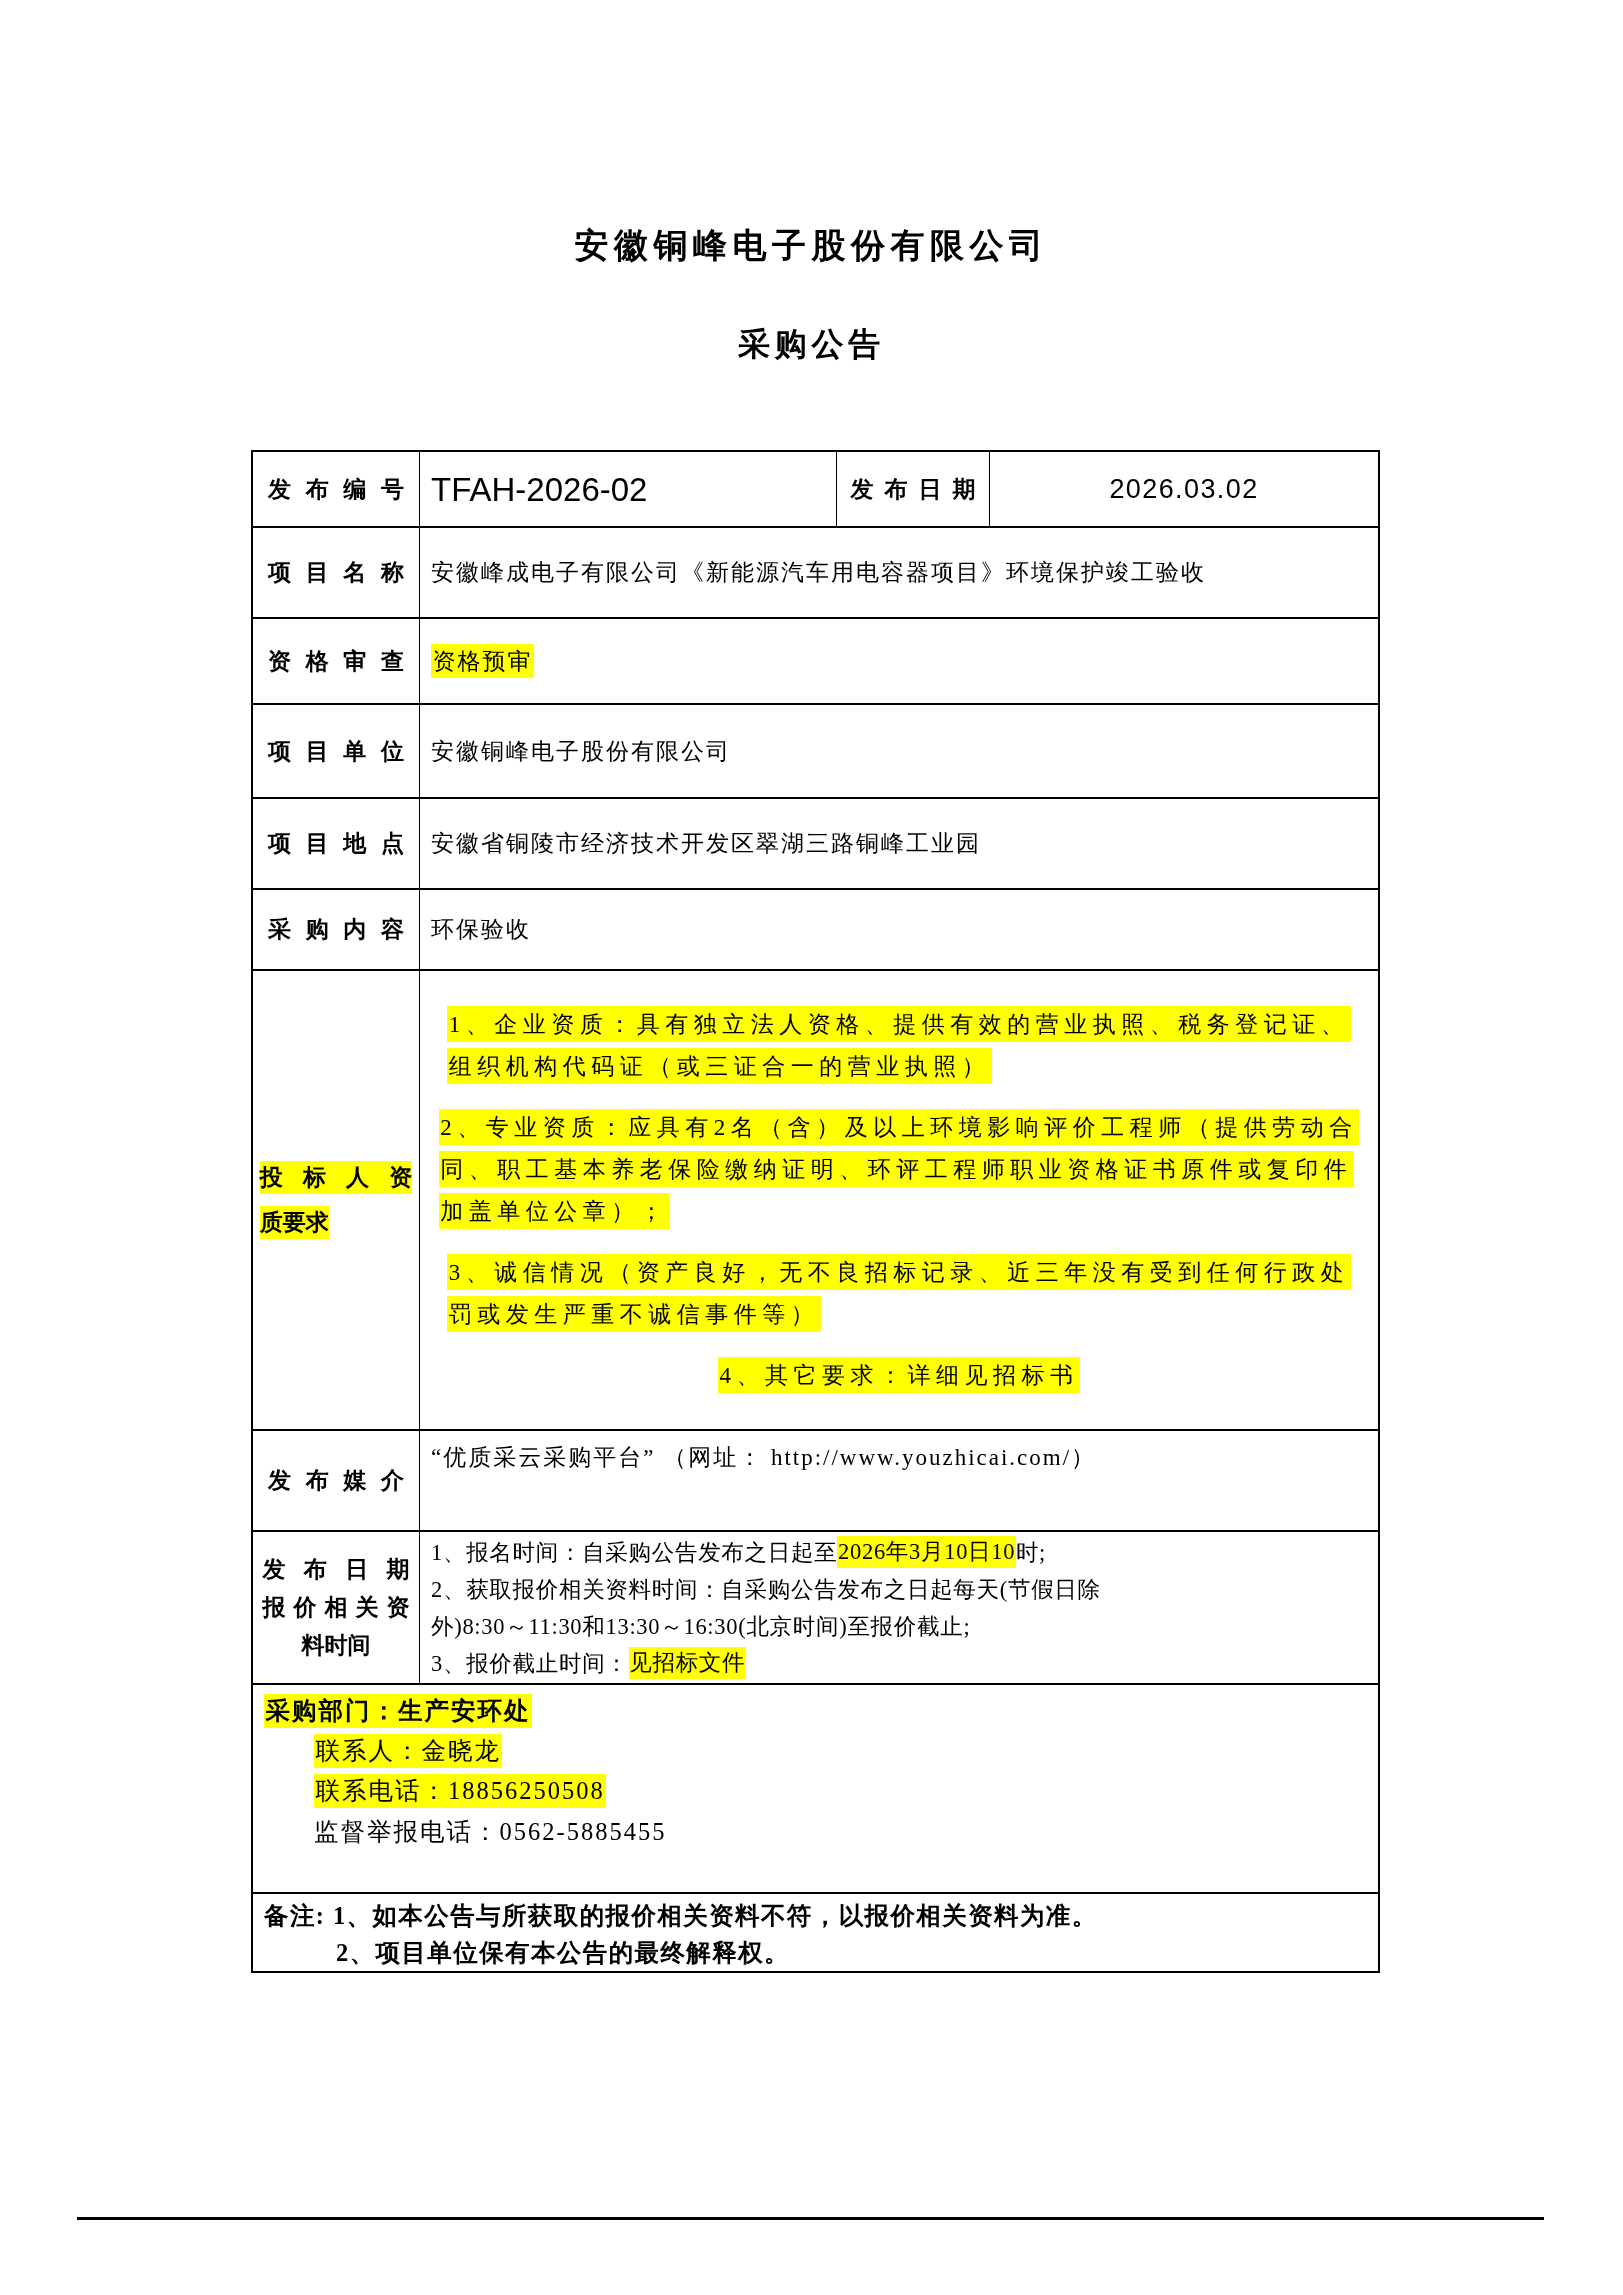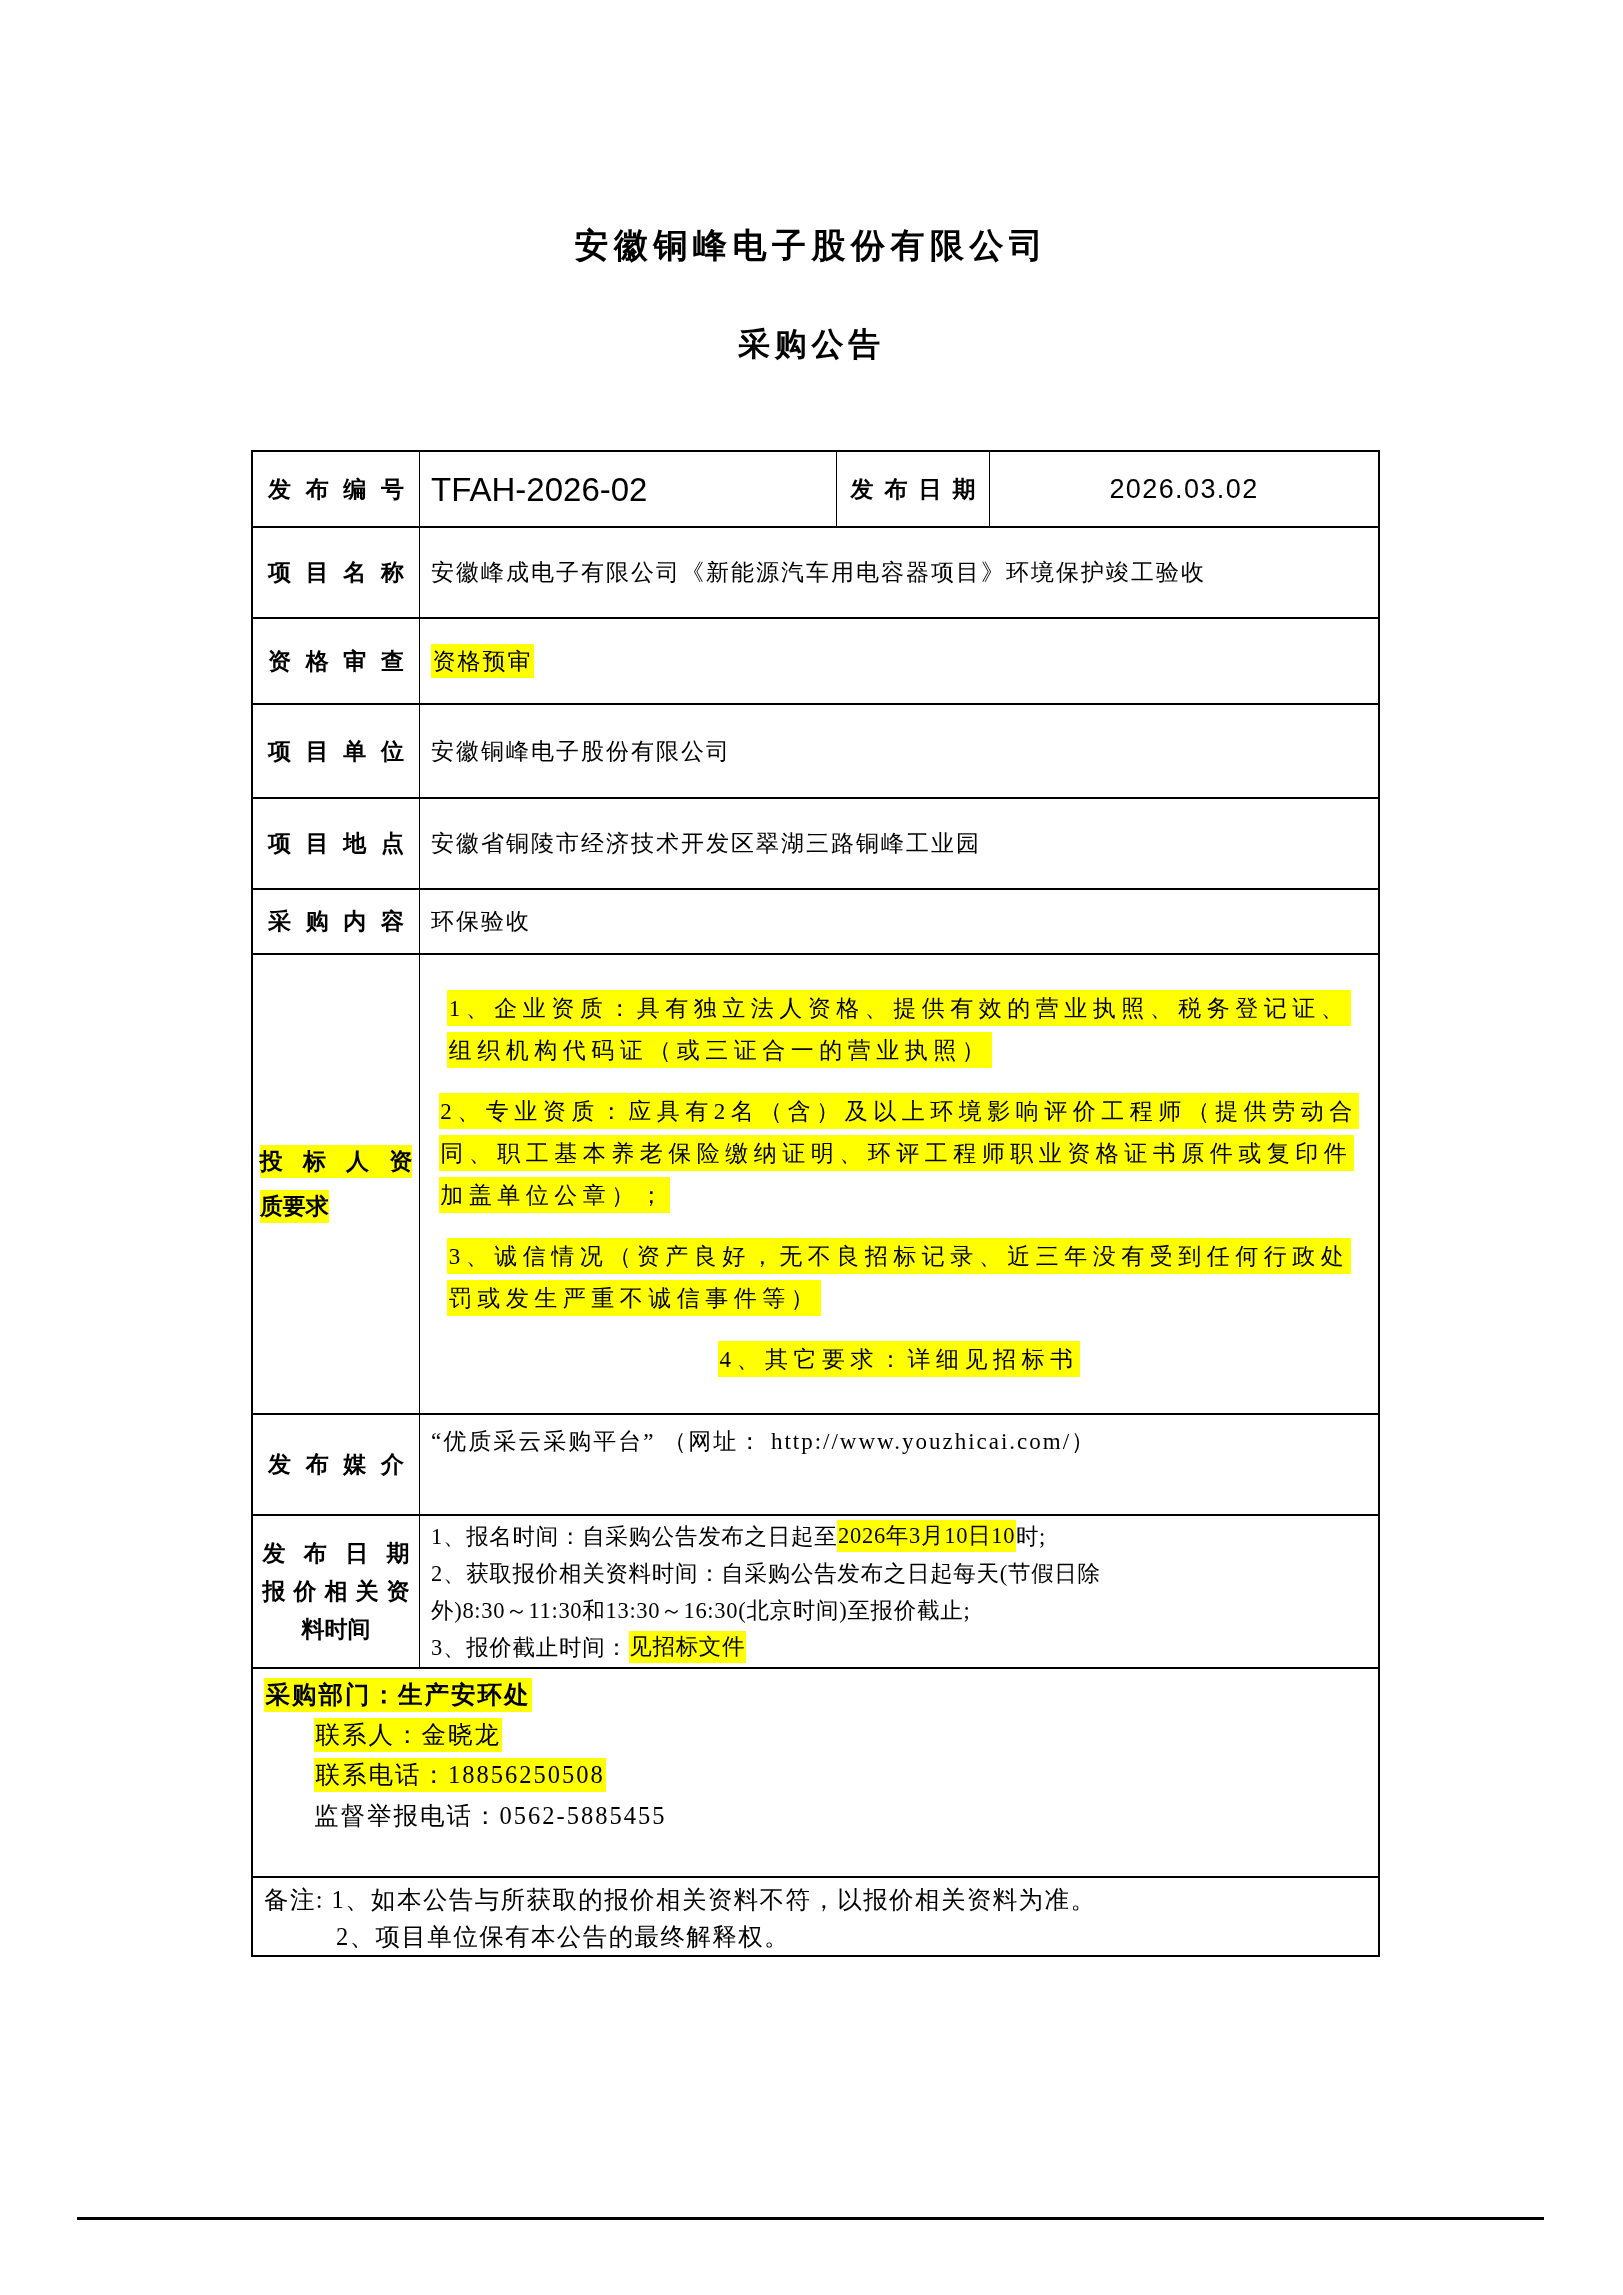--- a/index.html
+++ b/index.html
@@ -80,21 +80,21 @@
 
   
   .fullcell{flex:1;padding:6.8px 11px 0 11px;font-size:24.5px;display:block;}
   .contact .rline{line-height:40px;letter-spacing:2px;}
   .contact .rline:first-child{font-weight:bold;}
   .contact .rline:not(:first-child){padding-left:50px;}
   .contact .hl{padding:3.4px 1.4px;}
 
   
   .remarks{padding-top:2.7px;}
-  .remarks .rline{line-height:37px;letter-spacing:1.4px;font-weight:normal;font-size:24.5px;}
+  .remarks .rline{line-height:37px;letter-spacing:1.4px;font-weight:bold;font-size:24.5px;}
   .remarks .rline:nth-child(2){padding-left:72px;}
 
   
   .bottom-rule{
     position:absolute;left:77px;top:2217px;width:1467px;height:3.4px;background:#000;
   }
 </style>
 </head>
 <body>
 
@@ -141,21 +141,21 @@
       <div class="cell val">安徽铜峰电子股份有限公司</div>
     </div>
 
     <div class="trow" style="height:91px;">
       <div class="cell lab">
         <div class="jlabel">项目地点</div>
       </div>
       <div class="cell val">安徽省铜陵市经济技术开发区翠湖三路铜峰工业园</div>
     </div>
 
-    <div class="trow" style="height:65px;">
+    <div class="trow" style="height:81px;">
       <div class="cell lab">
         <div class="jlabel">采购内容</div>
       </div>
       <div class="cell val">环保验收</div>
     </div>
 
     <div class="trow" style="height:460px;">
       <div class="cell lab bidder-label">
         <div class="rich">
             <div class="rline"><span class="hl">投标人资</span></div>

